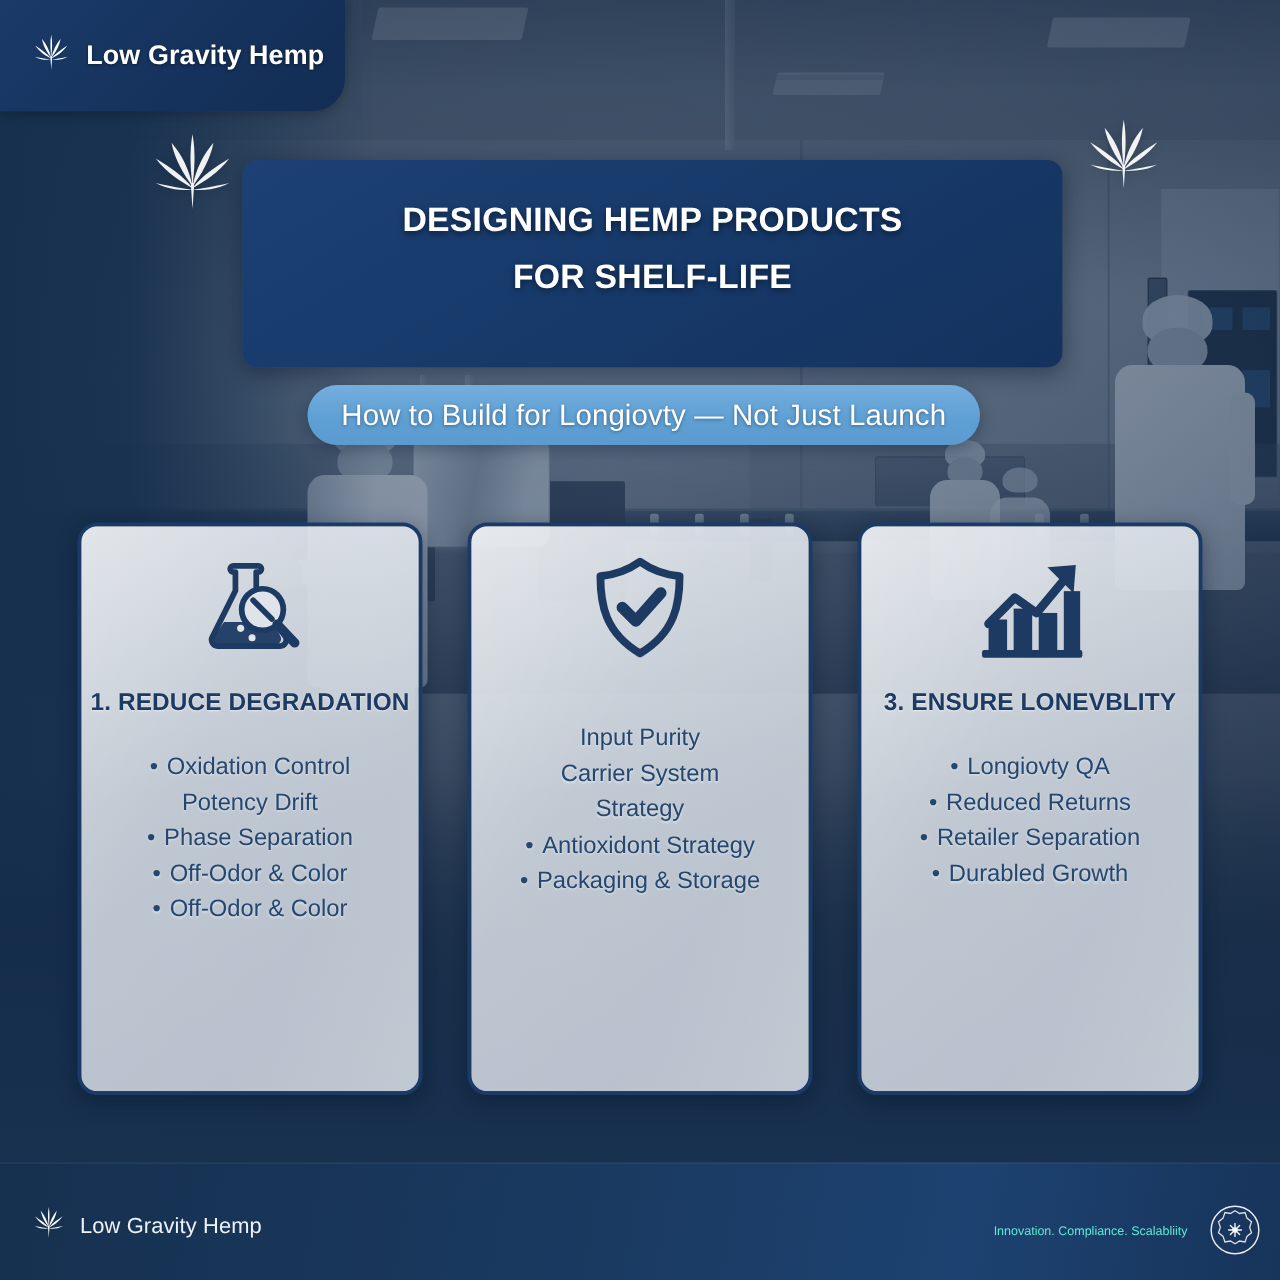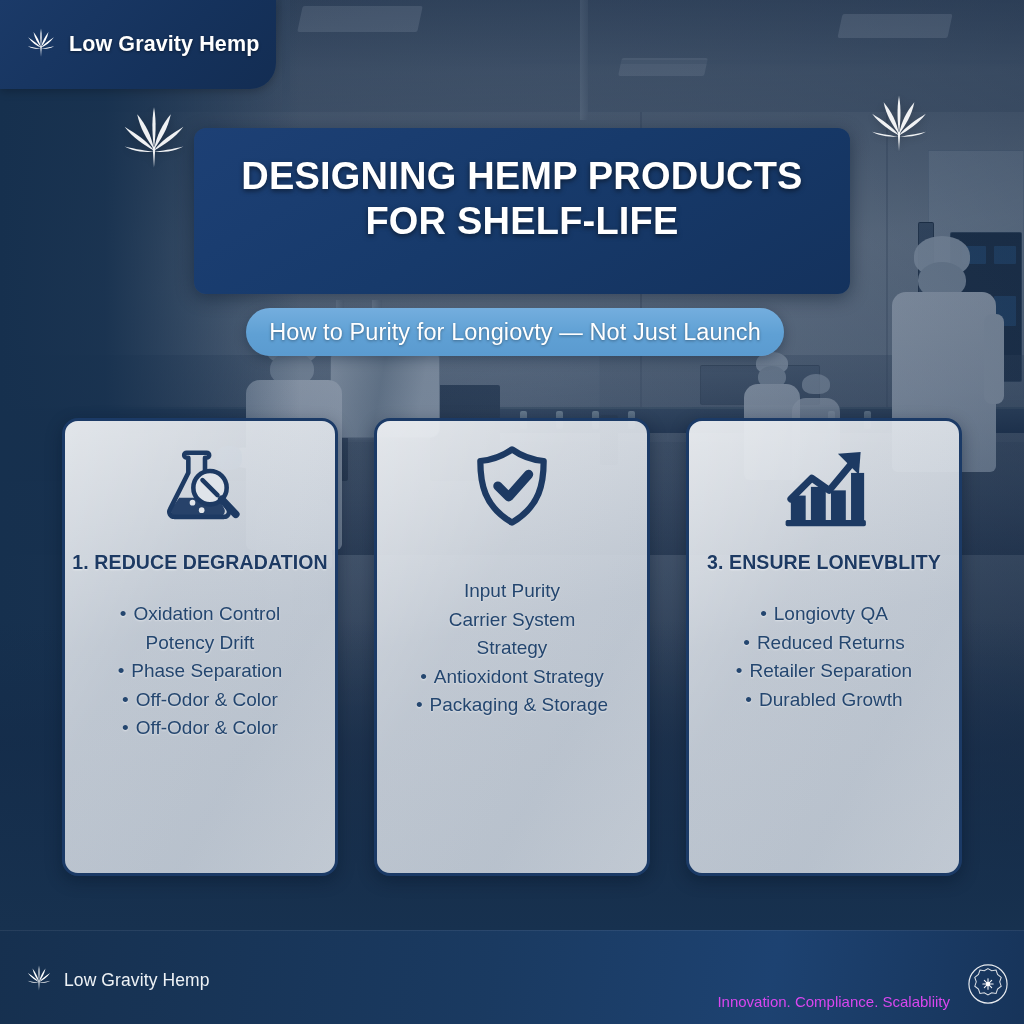--- a/index.html
+++ b/index.html
@@ -92,21 +92,21 @@
   .titlebox{
     position:absolute; left:194px; top:128px; width:656px; height:166px;
     background:linear-gradient(150deg,#1c3f72 0%,#173a6b 45%,#133montana 100%);
     background:linear-gradient(150deg,#1d4075 0%,#173a6b 48%,#14325d 100%);
     border-radius:12px;
     box-shadow:0 4px 18px rgba(5,18,38,.45);
     padding:26px 30px 0;
     text-align:center;
   }
   .t-l1,.t-l2{
-    color:#fff;font-weight:bold;font-size:38px;line-height:45px;
+    color:#fff;font-weight:bold;font-size:27px;line-height:45px;
     letter-spacing:.2px;text-shadow:0 2px 5px rgba(0,0,0,.5);
     white-space:nowrap;
   }
   .t-sub{
     color:#f2f5f8;font-size:24.5px;line-height:33px;margin-top:7px;
     text-shadow:0 1px 4px rgba(0,0,0,.45);white-space:nowrap;
   }
 
   
   .pill{
@@ -159,21 +159,21 @@
   }
   .f-left{position:absolute;left:26px;top:33px;display:flex;align-items:center;gap:12px;}
   .f-brand{color:#eef2f6;font-size:17.5px;white-space:nowrap;letter-spacing:.1px;}
   .shopbtn{
     position:absolute;left:442px;top:974px;width:145px;height:34px;
     background:#fcfdfe;border-radius:17px;
     display:flex;align-items:center;justify-content:center;
     box-shadow:0 2px 7px rgba(0,0,0,.3);
   }
   .shopbtn span{color:#1d3a63;font-weight:bold;font-size:15.5px;letter-spacing:.6px;}
-  .f-right{position:absolute;right:74px;top:980px;color:#d946ef;font-size:15px;white-space:nowrap;margin-top:13px;}
+  .f-right{position:absolute;right:74px;top:980px;color:#5eead4;font-size:10px;white-space:nowrap;}
   .seal{position:absolute;right:14px;top:962px;width:44px;height:44px;}
 </style>
 </head>
 <body>
 
 <div id="poster">
 
   <div class="photo">
     <div class="ceil"></div>
     <div class="ceil-panel" style="left:300px;top:6px;width:120px;height:26px;"></div>
@@ -303,21 +303,21 @@
     </span>
     <span class="hdr-txt">Low Gravity Hemp</span>
   </div>
 
   <div class="titlebox">
     <div class="t-l1">DESIGNING HEMP PRODUCTS</div>
     <div class="t-l2">FOR SHELF-LIFE</div>
   </div>
 
   <div class="pill">
-    <span class="pill-txt">How to Purity for Longiovty — Not Just Launch</span>
+    <span class="pill-txt">How to Build for Longiovty — Not Just Launch</span>
   </div>
 
   <div class="cards">
 
     <div class="card c1">
       <div class="card-sheen"></div>
       <div class="card-ico">
         <svg width="86" height="80" viewBox="0 0 100 96" aria-hidden="true">
           <g fill="none" stroke="#1d3a63" stroke-width="5.5" stroke-linejoin="round" stroke-linecap="round">
             <path d="M36 8 h22 a3 3 0 0 1 0 6 h-2 v18 L84 76 a6 6 0 0 1 -5 9 H19 a6 6 0 0 1 -5 -9 L36 32 V14 h-2 a3 3 0 0 1 0 -6 z"></path>

